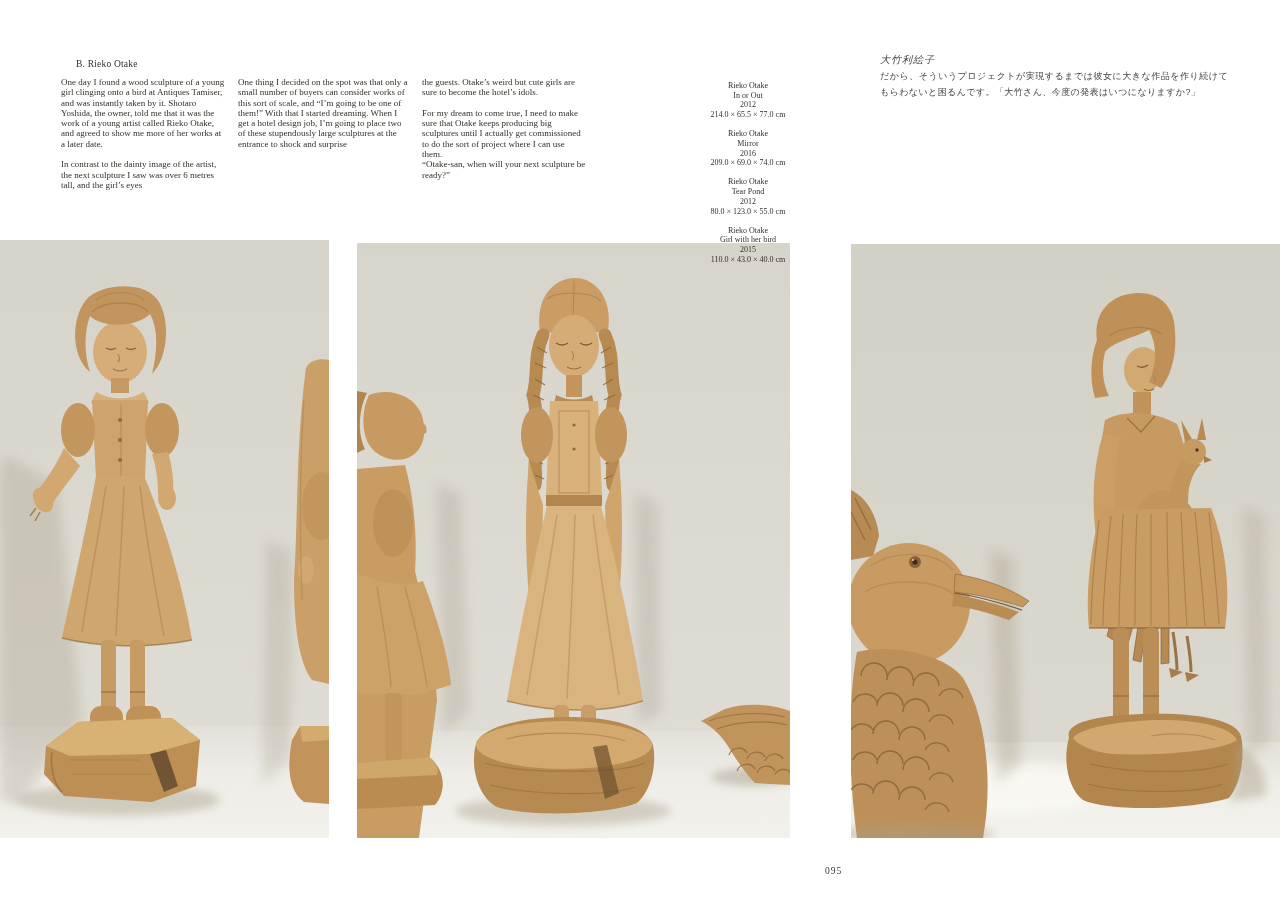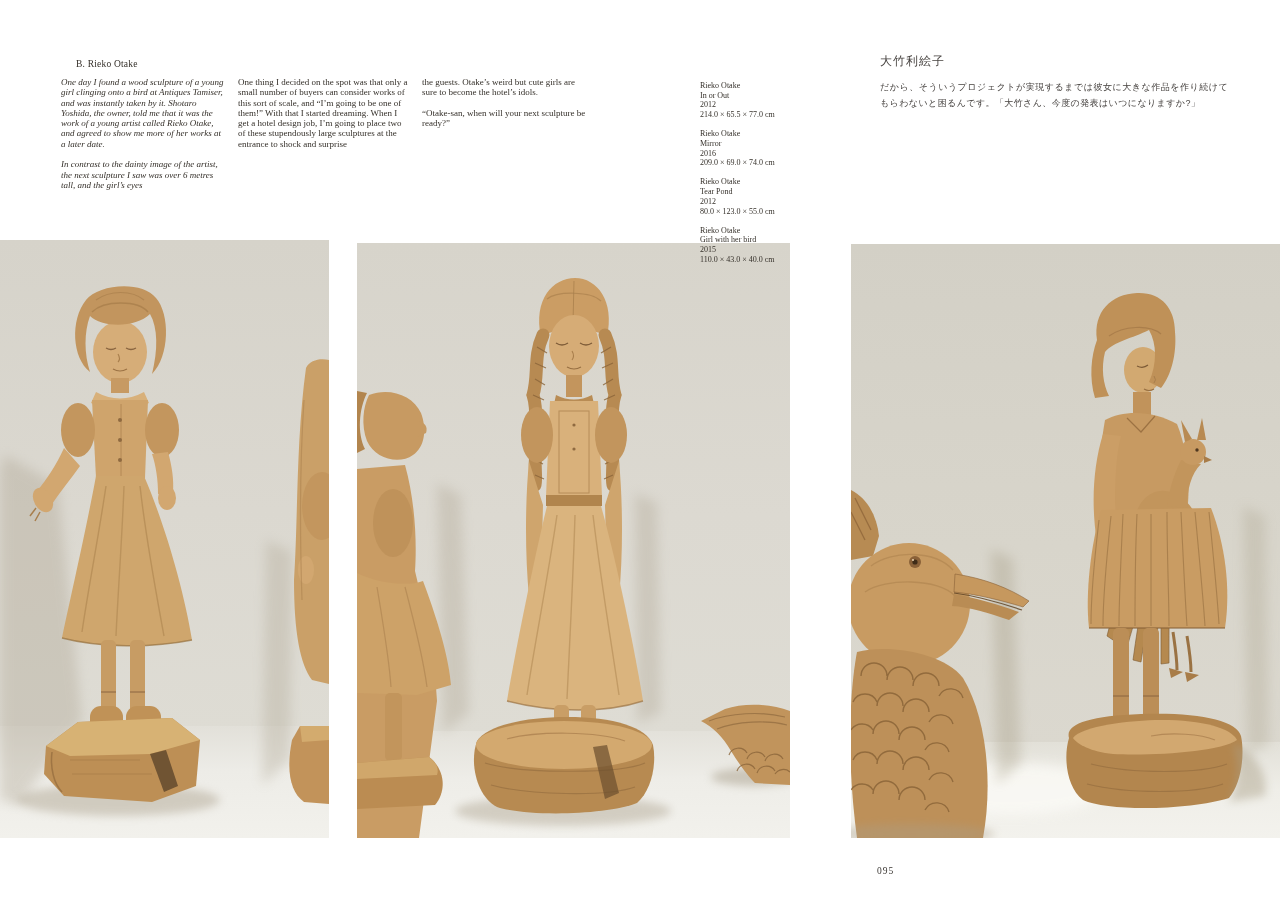--- a/index.html
+++ b/index.html
@@ -1,54 +1,55 @@
 <!DOCTYPE html>
 <html><head>
 <meta charset="utf-8">
 <style>
   html,body{margin:0;padding:0;background:#e9e9e9;}
   .page{position:relative;width:1280px;height:905px;background:#ffffff;overflow:hidden;
         font-family:"Liberation Serif",serif;color:#35302a;}
   .heading-en{position:absolute;left:76px;top:59px;font-size:9.5px;letter-spacing:.2px;}
   .col{position:absolute;top:77px;font-size:9px;line-height:10.3px;text-align:left;}
   .col p{margin:0 0 10.3px 0;}
-  .col1{left:61px;width:165px;font-style:italic;}
+  .col1{left:61px;width:165px;}
   .col2{left:238px;width:170px;}
   .col3{left:422px;width:165px;}
-  .captions{position:absolute;left:700px;top:81px;width:96px;font-size:8px;line-height:9.7px;z-index:5;}
+  .captions{position:absolute;left:700px;top:81px;width:96px;font-size:8px;line-height:9.7px;z-index:5;text-align:center;}
   .caption-group{margin:0 0 9.4px 0;}
   .caption-group div{white-space:nowrap;}
   .ja{position:absolute;left:880px;top:53px;width:348px;z-index:5;
       font-family:"Liberation Sans",sans-serif;color:#474340;}
-  .ja-heading{font-size:12px;margin:0 0 10px 0;font-weight:normal;letter-spacing:1px;}
+  .ja-heading{font-size:10px;margin:0 0 2px 0;font-weight:normal;letter-spacing:1px;font-style:italic;}
   .ja p{margin:0 0 15.4px 0;font-size:9px;line-height:15.6px;letter-spacing:.4px;text-align:justify;}
   .photo{position:absolute;overflow:hidden;}
   .photo svg{display:block;width:100%;height:100%;}
   #photo-left{left:0;top:240px;width:329px;height:598px;}
   #photo-middle{left:357px;top:243px;width:433px;height:595px;}
   #photo-right{left:851px;top:244px;width:429px;height:594px;}
   .pagenum{position:absolute;top:866px;font-size:9.5px;letter-spacing:1px;color:#3a3632;}
   #pagenum-left{left:237px;margin-top:48px;}
-  #pagenum-right{left:877px;}
+  #pagenum-right{left:825px;}
 </style>
 </head>
 <body>
 
 <div class="page">
 
   <div class="heading-en">B. Rieko Otake</div>
   <div class="col col1">
     <p>One day I found a wood sculpture of a young girl clinging onto a bird at Antiques Tamiser, and was instantly taken by it. Shotaro Yoshida, the owner, told me that it was the work of a young artist called Rieko Otake, and agreed to show me more of her works at a later date.</p>
     <p>In contrast to the dainty image of the artist, the next sculpture I saw was over 6 metres tall, and the girl’s eyes</p>
   </div>
   <div class="col col2">
     <p>One thing I decided on the spot was that only a small number of buyers can consider works of this sort of scale, and “I’m going to be one of them!” With that I started dreaming. When I get a hotel design job, I’m going to place two of these stupendously large sculptures at the entrance to shock and surprise</p>
   </div>
   <div class="col col3">
     <p>the guests. Otake’s weird but cute girls are sure to become the hotel’s idols.</p>
+    <p style="margin-bottom:0;">For my dream to come true, I need to make sure that Otake keeps producing big sculptures until I actually get commissioned to do the sort of project where I can use them.</p>
     <p>“Otake-san, when will your next sculpture be ready?”</p>
   </div>
 
   <div class="captions">
     <div class="caption-group">
       <div>Rieko Otake</div>
       <div>In or Out</div>
       <div>2012</div>
       <div>214.0 × 65.5 × 77.0 cm</div>
     </div>

